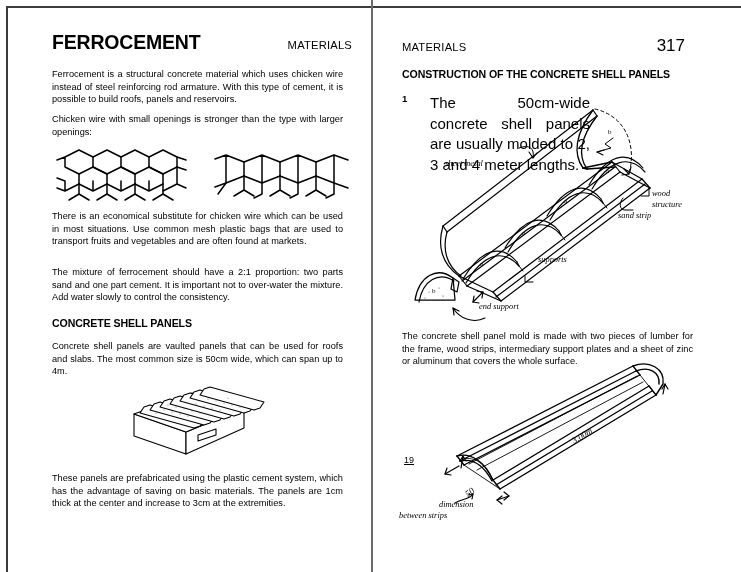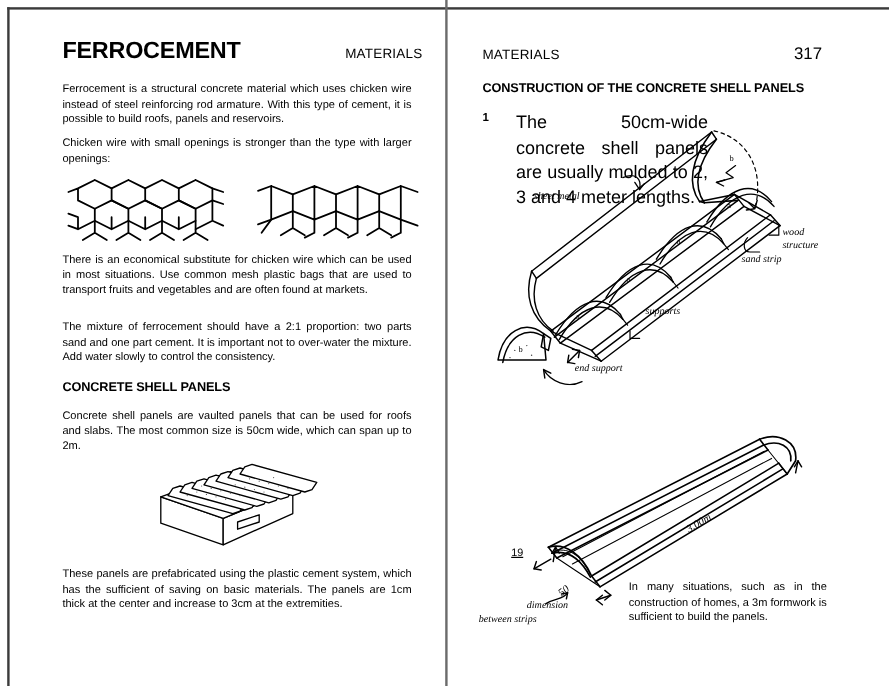--- a/index.html
+++ b/index.html
@@ -71,21 +71,21 @@
     font-weight: bold;
     letter-spacing: -0.2px;
     line-height: 1;
   }
   .running-head {
     font-size: 11.2px;
     letter-spacing: 0.2px;
     line-height: 1;
   }
   .folio {
-    font-size: 14px;
+    font-size: 17px;
     line-height: 1;
   }
 
   
   .body-p {
     position: absolute;
     left: 0;
     width: 291px;
     font-size: 9.2px;
     line-height: 1.38;
@@ -221,21 +221,21 @@
         </g>
       </svg>
     </div>
 
     <div class="body-p" style="top:210px;">There is an economical substitute for chicken wire which can be used in most situations. Use common mesh plastic bags that are used to transport fruits and vegetables and are often found at markets.</div>
 
     <div class="body-p" style="top:266px;">The mixture of ferrocement should have a 2:1 proportion: two parts sand and one part cement. It is important not to over-water the mixture. Add water slowly to control the consistency.</div>
 
     <div class="sec-head" style="top:318px;">CONCRETE SHELL PANELS</div>
 
-    <div class="body-p" style="top:340px;">Concrete shell panels are vaulted panels that can be used for roofs and slabs. The most common size is 50cm wide, which can span up to 2m.</div>
+    <div class="body-p" style="top:340px;">Concrete shell panels are vaulted panels that can be used for roofs and slabs. The most common size is 50cm wide, which can span up to 4m.</div>
 
     <div class="fig" style="left:68px; top:374px;">
       <svg width="180" height="88" viewBox="0 0 180 88">
         <g fill="none" stroke="#000" stroke-width="1.1" stroke-linejoin="round">
 
           <path d="M14,40 L14,62 L66,80 L66,58 Z" fill="#fff"></path>
           <path d="M66,80 L66,58 L124,34 L124,54 Z" fill="#fff"></path>
           <path d="M14,40 L66,58 L124,34 L72,19 Z" fill="#fff"></path>
 
           <path d="M78,61 L96,55 L96,61 L78,67 Z"></path>
@@ -269,21 +269,21 @@
               <circle cx="120" cy="33" r="0.5"></circle>
             <circle cx="36" cy="39" r="0.5"></circle>
               <circle cx="48" cy="31" r="0.5"></circle>
             <circle cx="88" cy="25" r="0.5"></circle>
               <circle cx="108" cy="24" r="0.5"></circle>
           </g>
         </g>
       </svg>
     </div>
 
-    <div class="body-p" style="top:472px;">These panels are prefabricated using the plastic cement system, which has the sufficient of saving on basic materials. The panels are 1cm thick at the center and increase to 3cm at the extremities.</div>
+    <div class="body-p" style="top:472px;">These panels are prefabricated using the plastic cement system, which has the advantage of saving on basic materials. The panels are 1cm thick at the center and increase to 3cm at the extremities.</div>
 
   </div>
 
   <div class="page-right">
 
     <div class="head-row" style="top:37px; width:283px;">
       <div class="running-head">MATERIALS</div>
       <div class="folio">317</div>
     </div>
 
@@ -429,20 +429,21 @@
     <div class="lbl" style="left:136px; top:255px;">supports</div>
     <div class="lbl" style="left:77px; top:302px;">end support</div>
 
     <div class="lbl-tiny" style="left:78px; top:261px;">a</div>
     <div class="lbl-tiny" style="left:120px; top:230px;">a</div>
     <div class="lbl-tiny" style="left:162px; top:198px;">a</div>
     <div class="lbl-tiny" style="left:204px; top:168px;">a</div>
     <div class="lbl-tiny" style="left:206px; top:129px;">b</div>
     <div class="lbl-tiny" style="left:30px; top:288px;">b</div>
 
+    <div class="body-p" style="top:330px;">The concrete shell panel mold is made with two pieces of lumber for the frame, wood strips, intermediary support plates and a sheet of zinc or aluminum that covers the whole surface.</div>
 
     <div class="fig" style="left:-5px; top:358px;">
       <svg width="300" height="170" viewBox="0 0 300 170">
         <g fill="none" stroke="#000" stroke-linejoin="round" stroke-linecap="round">
 
           <g stroke-width="1.3">
             <path d="M60,98 L236,8"></path>
             <path d="M63,103 L239,13"></path>
             <path d="M67,107 L243,17"></path>
             <path d="M60,98 L67,107"></path>
@@ -497,22 +498,21 @@
           </g>
 
           <g stroke-width="1.2">
             <path d="M58,145 C66,140 72,142 76,136"></path>
             <path d="M76,136 l-5,1 M76,136 l-1,5"></path>
           </g>
         </g>
       </svg>
     </div>
 
-    <div class="lbl-sans" style="left:24px; top:455px; font-size:9px;text-decoration:underline;">19</div>
+    <div class="lbl-sans" style="left:2px; top:455px; font-size:9px;text-decoration:underline;">19</div>
     <div class="lbl" style="left:61px; top:491px; transform:rotate(-38deg); transform-origin:left top; font-size:9px;">50</div>
     <div class="lbl" style="left:168px; top:437px; transform:rotate(-31deg); transform-origin:left top; font-size:9px;">3.00m</div>
     <div class="lbl" style="left:-3px; top:500px;margin-left:40px;">dimension</div>
     <div class="lbl" style="left:-3px; top:511px;">between strips</div>
 
-    <div class="inline-p" style="left:122px; top:483px; width:165px;">In many situations, such as in the construction of homes, a 3m formwork is sufficient to build the panels.</div>
 
   </div>
 </div>
 
 </body></html>

